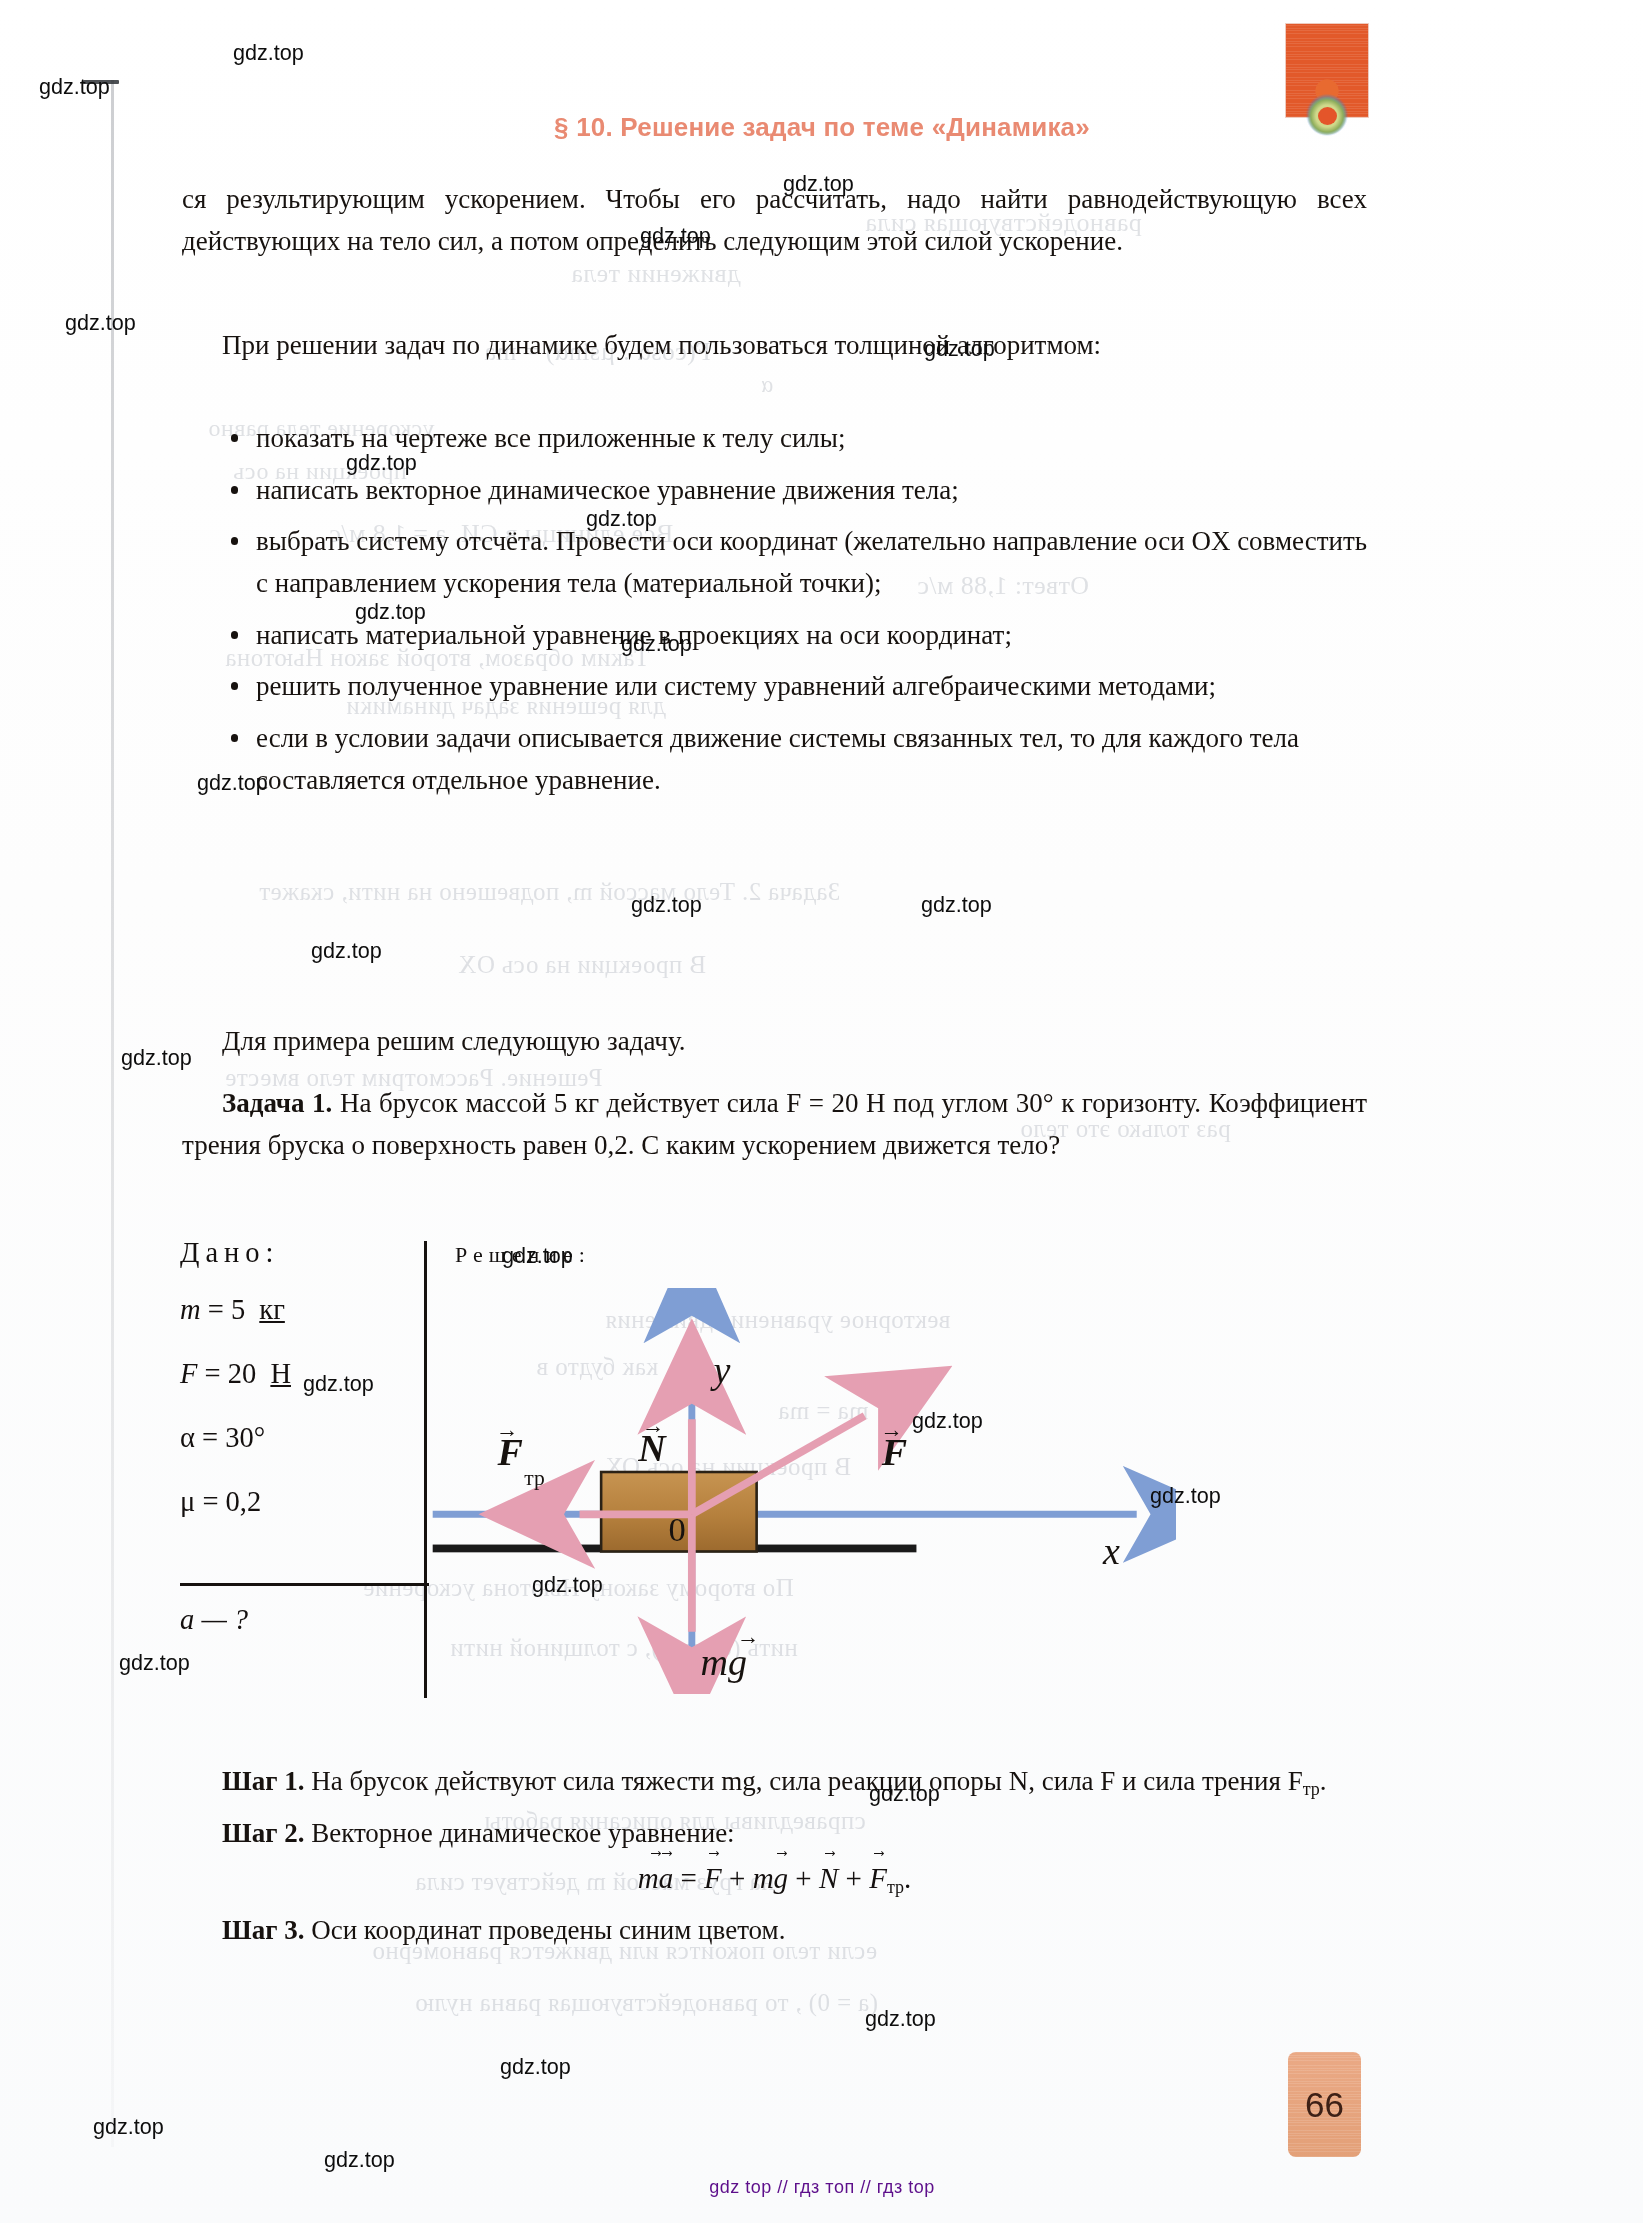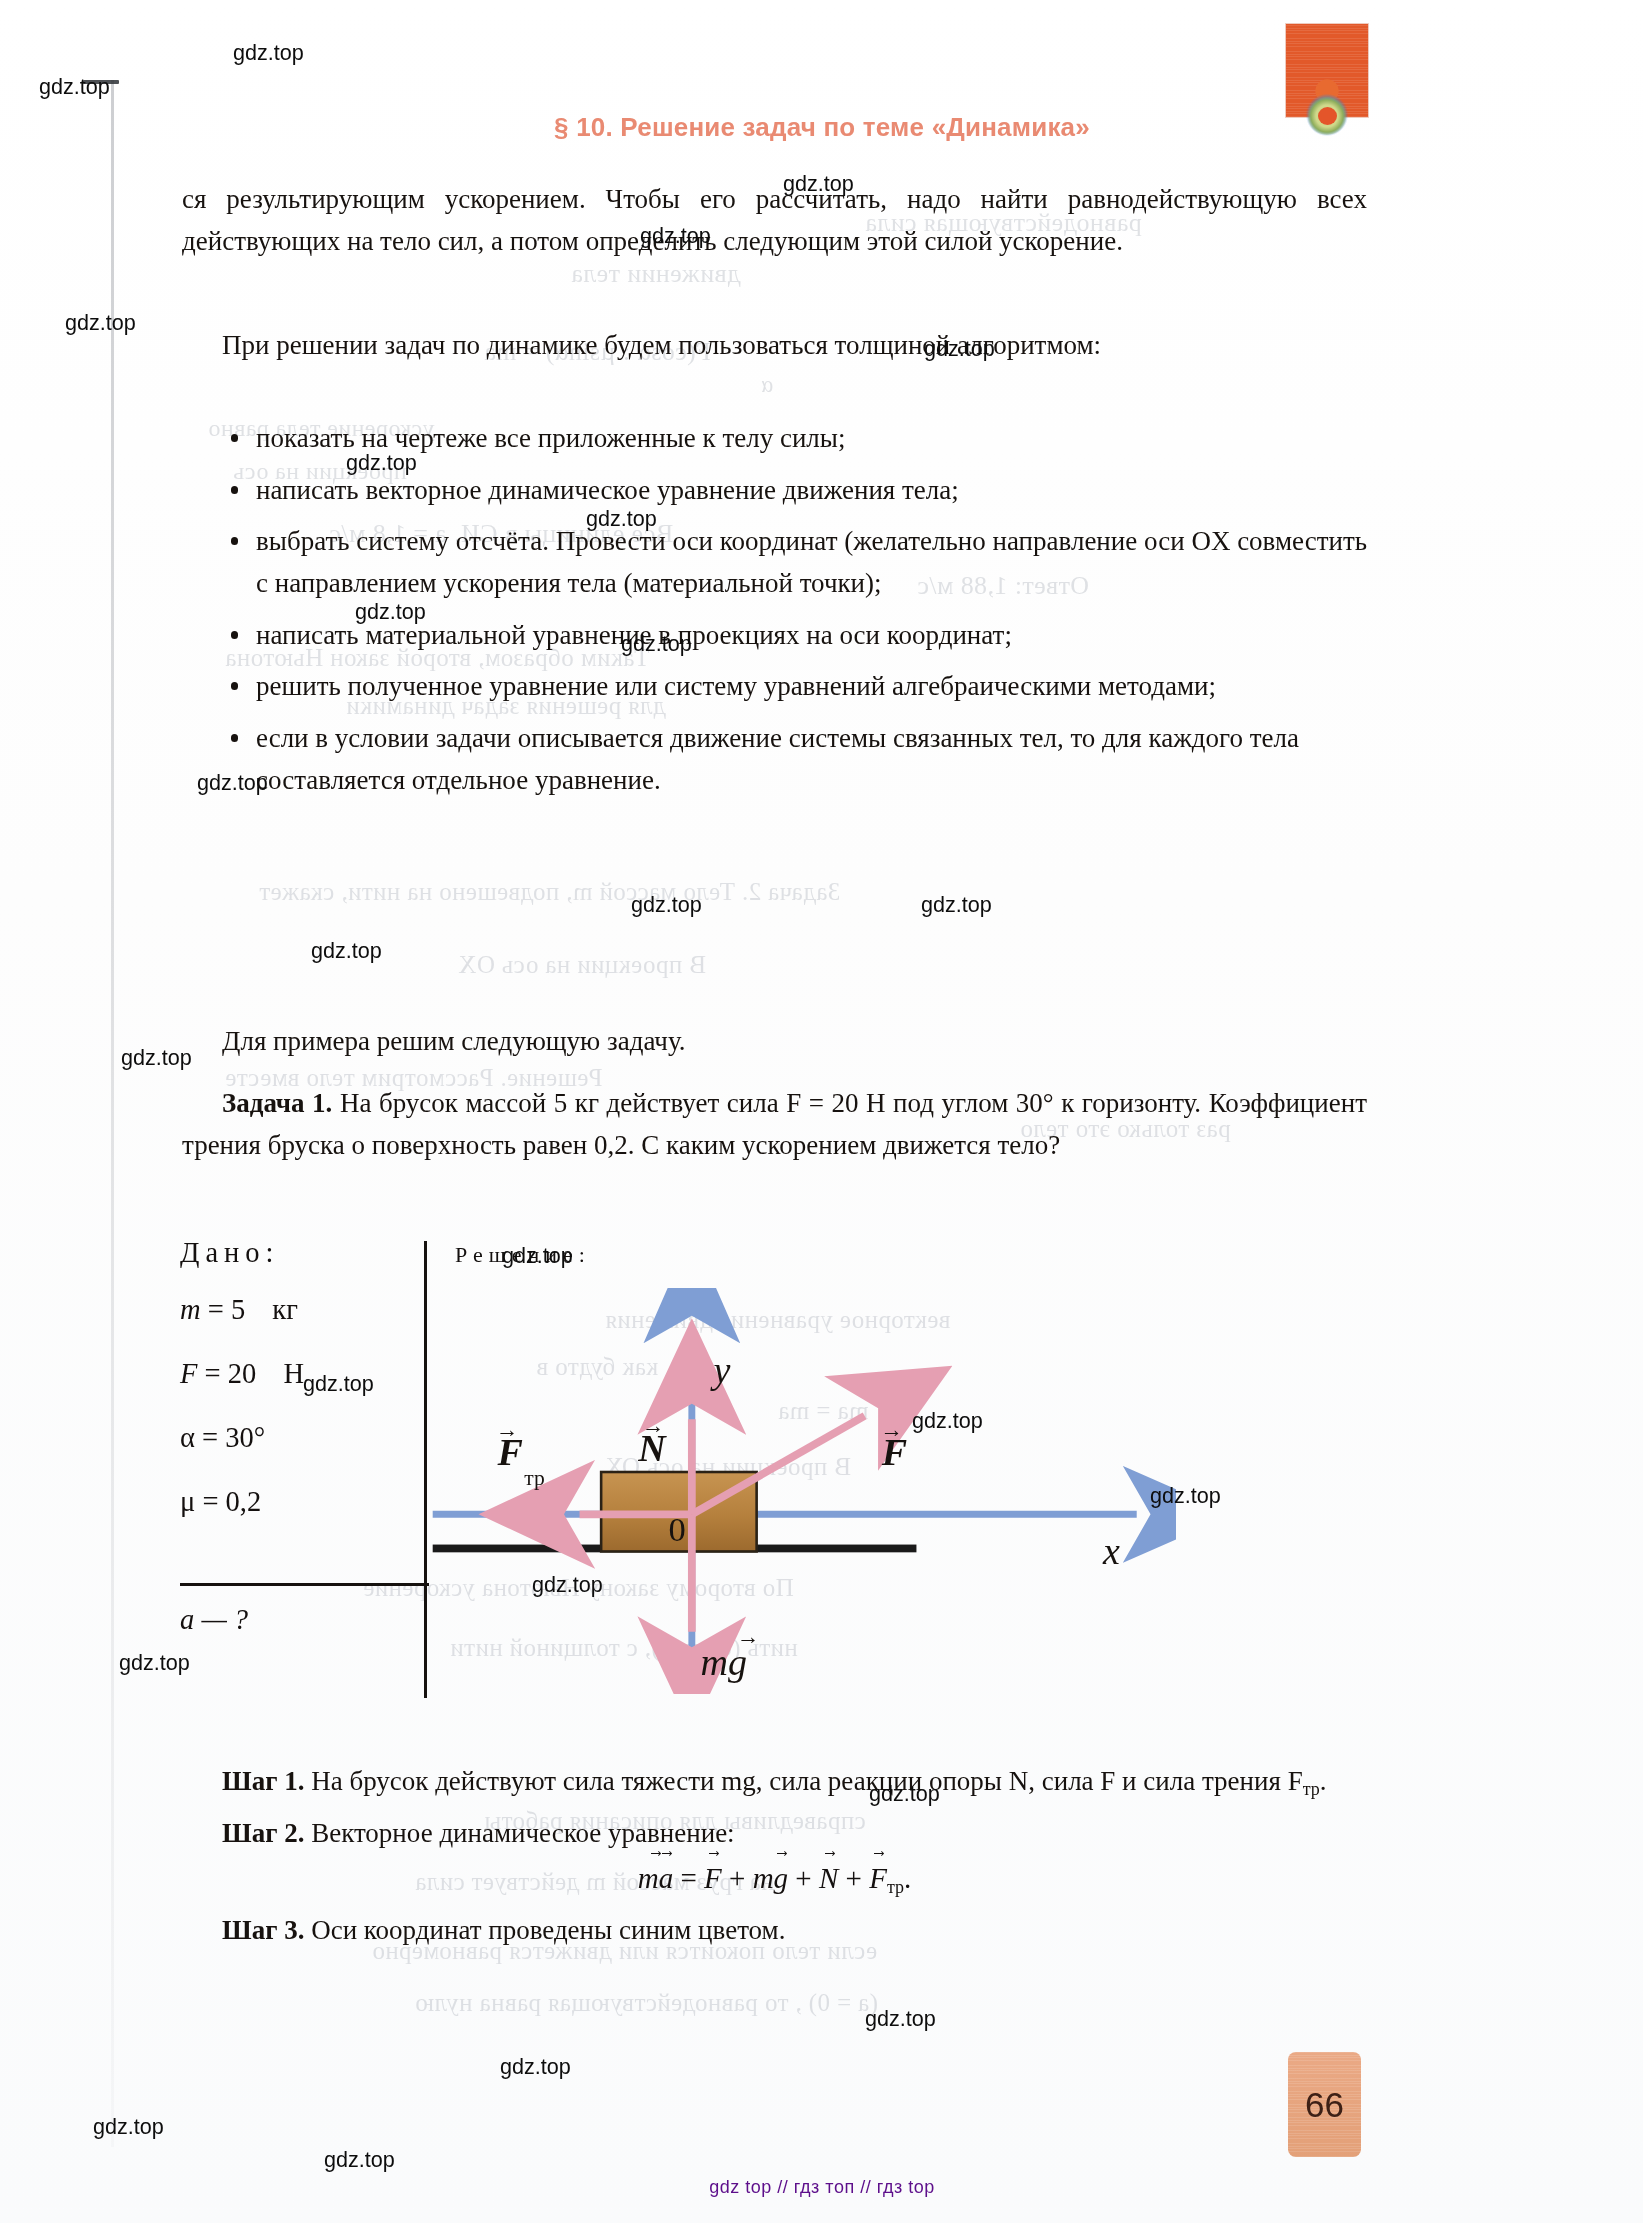--- a/index.html
+++ b/index.html
@@ -143,21 +143,21 @@
   .solution-label{
     position:absolute;left:275px;top:5px;
     font-size:22px;letter-spacing:6px;font-family:"Liberation Serif", serif;
   }
   .given-row{
     position:absolute;left:0px;font-size:28.5px;font-family:"Liberation Serif", serif;
     white-space:nowrap;
   }
   #g-m{top:57px;} #g-F{top:121px;} #g-a{top:185px;} #g-mu{top:249px;} #g-find{top:367px;}
   .given-row .sym{font-style:italic;}
-  .given-row .unit{font-style:normal;margin-left:20px;}
+  .given-row .unit{font-style:normal;margin-left:7px;text-decoration:underline;}
 
   
   #diagram{position:absolute;left:415px;top:1288px;width:761px;height:406px;}
   #diagram svg{display:block;}
 
   
   #steps{position:absolute;left:182px;top:1760px;width:1185px;}
   .step-line{
     font-family:"Liberation Serif", serif;font-size:27px;line-height:42px;color:#17120f;
     text-align:justify;

